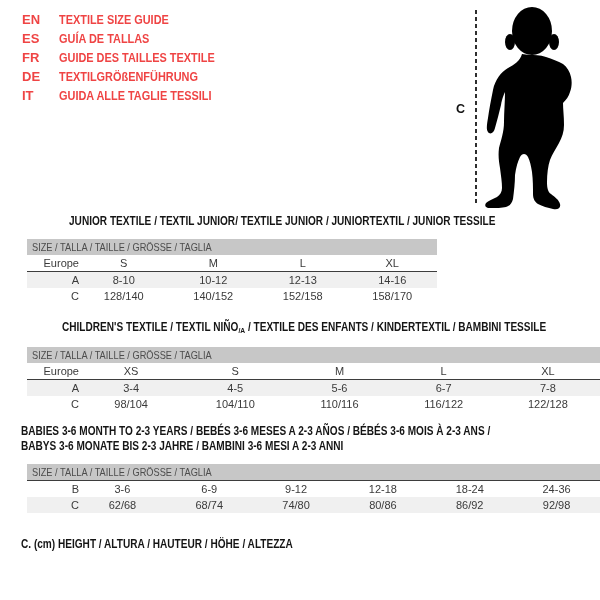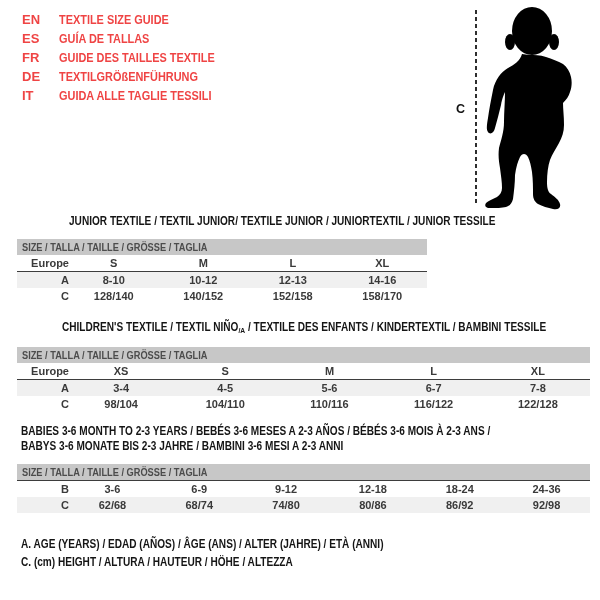--- a/index.html
+++ b/index.html
@@ -22,22 +22,22 @@
   .height-label { position:absolute; left:456px; top:102px; font-size:12.5px; font-weight:bold; color:#111; }
 
   
   .sec-title { position:absolute; left:21px; font-size:12px; font-weight:bold; color:#151515; white-space:nowrap; }
   .title-junior { top:214px;margin-left:48px; }
   .title-children { top:320px;margin-left:41px; }
   .title-babies { top:424px; line-height:15px; }
   .sub { font-size:8px; vertical-align:-2px; }
 
   
-  .size-table { position:absolute; left:17px; border-collapse:collapse; table-layout:fixed;
-    font-size:11px; color:#3a3a3a;font-weight:bold; }
+  .size-table { position:absolute; left:27px; border-collapse:collapse; table-layout:fixed;
+    font-size:11px; color:#3a3a3a; }
   .t-junior { top:239px; width:410px; }
   .t-children { top:347px; width:573px; }
   .t-babies { top:464px; width:573px; }
   .size-table td { height:16px; line-height:16px; text-align:center; padding:0; vertical-align:middle; }
   .size-table td.rowlabel { text-align:right; padding-left:5px;margin-left:36px; }
   tr.sizebar td { background:#c7c7c7; color:#4c4c4c; text-align:left; padding-left:5px; }
   tr.rule td { border-bottom:1.6px solid #3d3d3d; }
   tr.alt td { background:#f0f0f0; }
 
   
@@ -210,17 +210,16 @@
       <td>68/74</td>
       <td>74/80</td>
       <td>80/86</td>
       <td>86/92</td>
       <td>92/98</td>
     </tr>
   </tbody>
     </table>
 
   <div class="footnotes">
-    <div class="footnote"><span class="cond">A. AGE (YEARS) / EDAD (AÑOS) / ÂGE (ANS) / ALTER (JAHRE) / ETÀ (ANNI)</span></div>
     <div class="footnote"><span class="cond">C. (cm) HEIGHT / ALTURA / HAUTEUR / HÖHE / ALTEZZA</span></div>
   </div>
 
 </div>
 
 </body></html>

